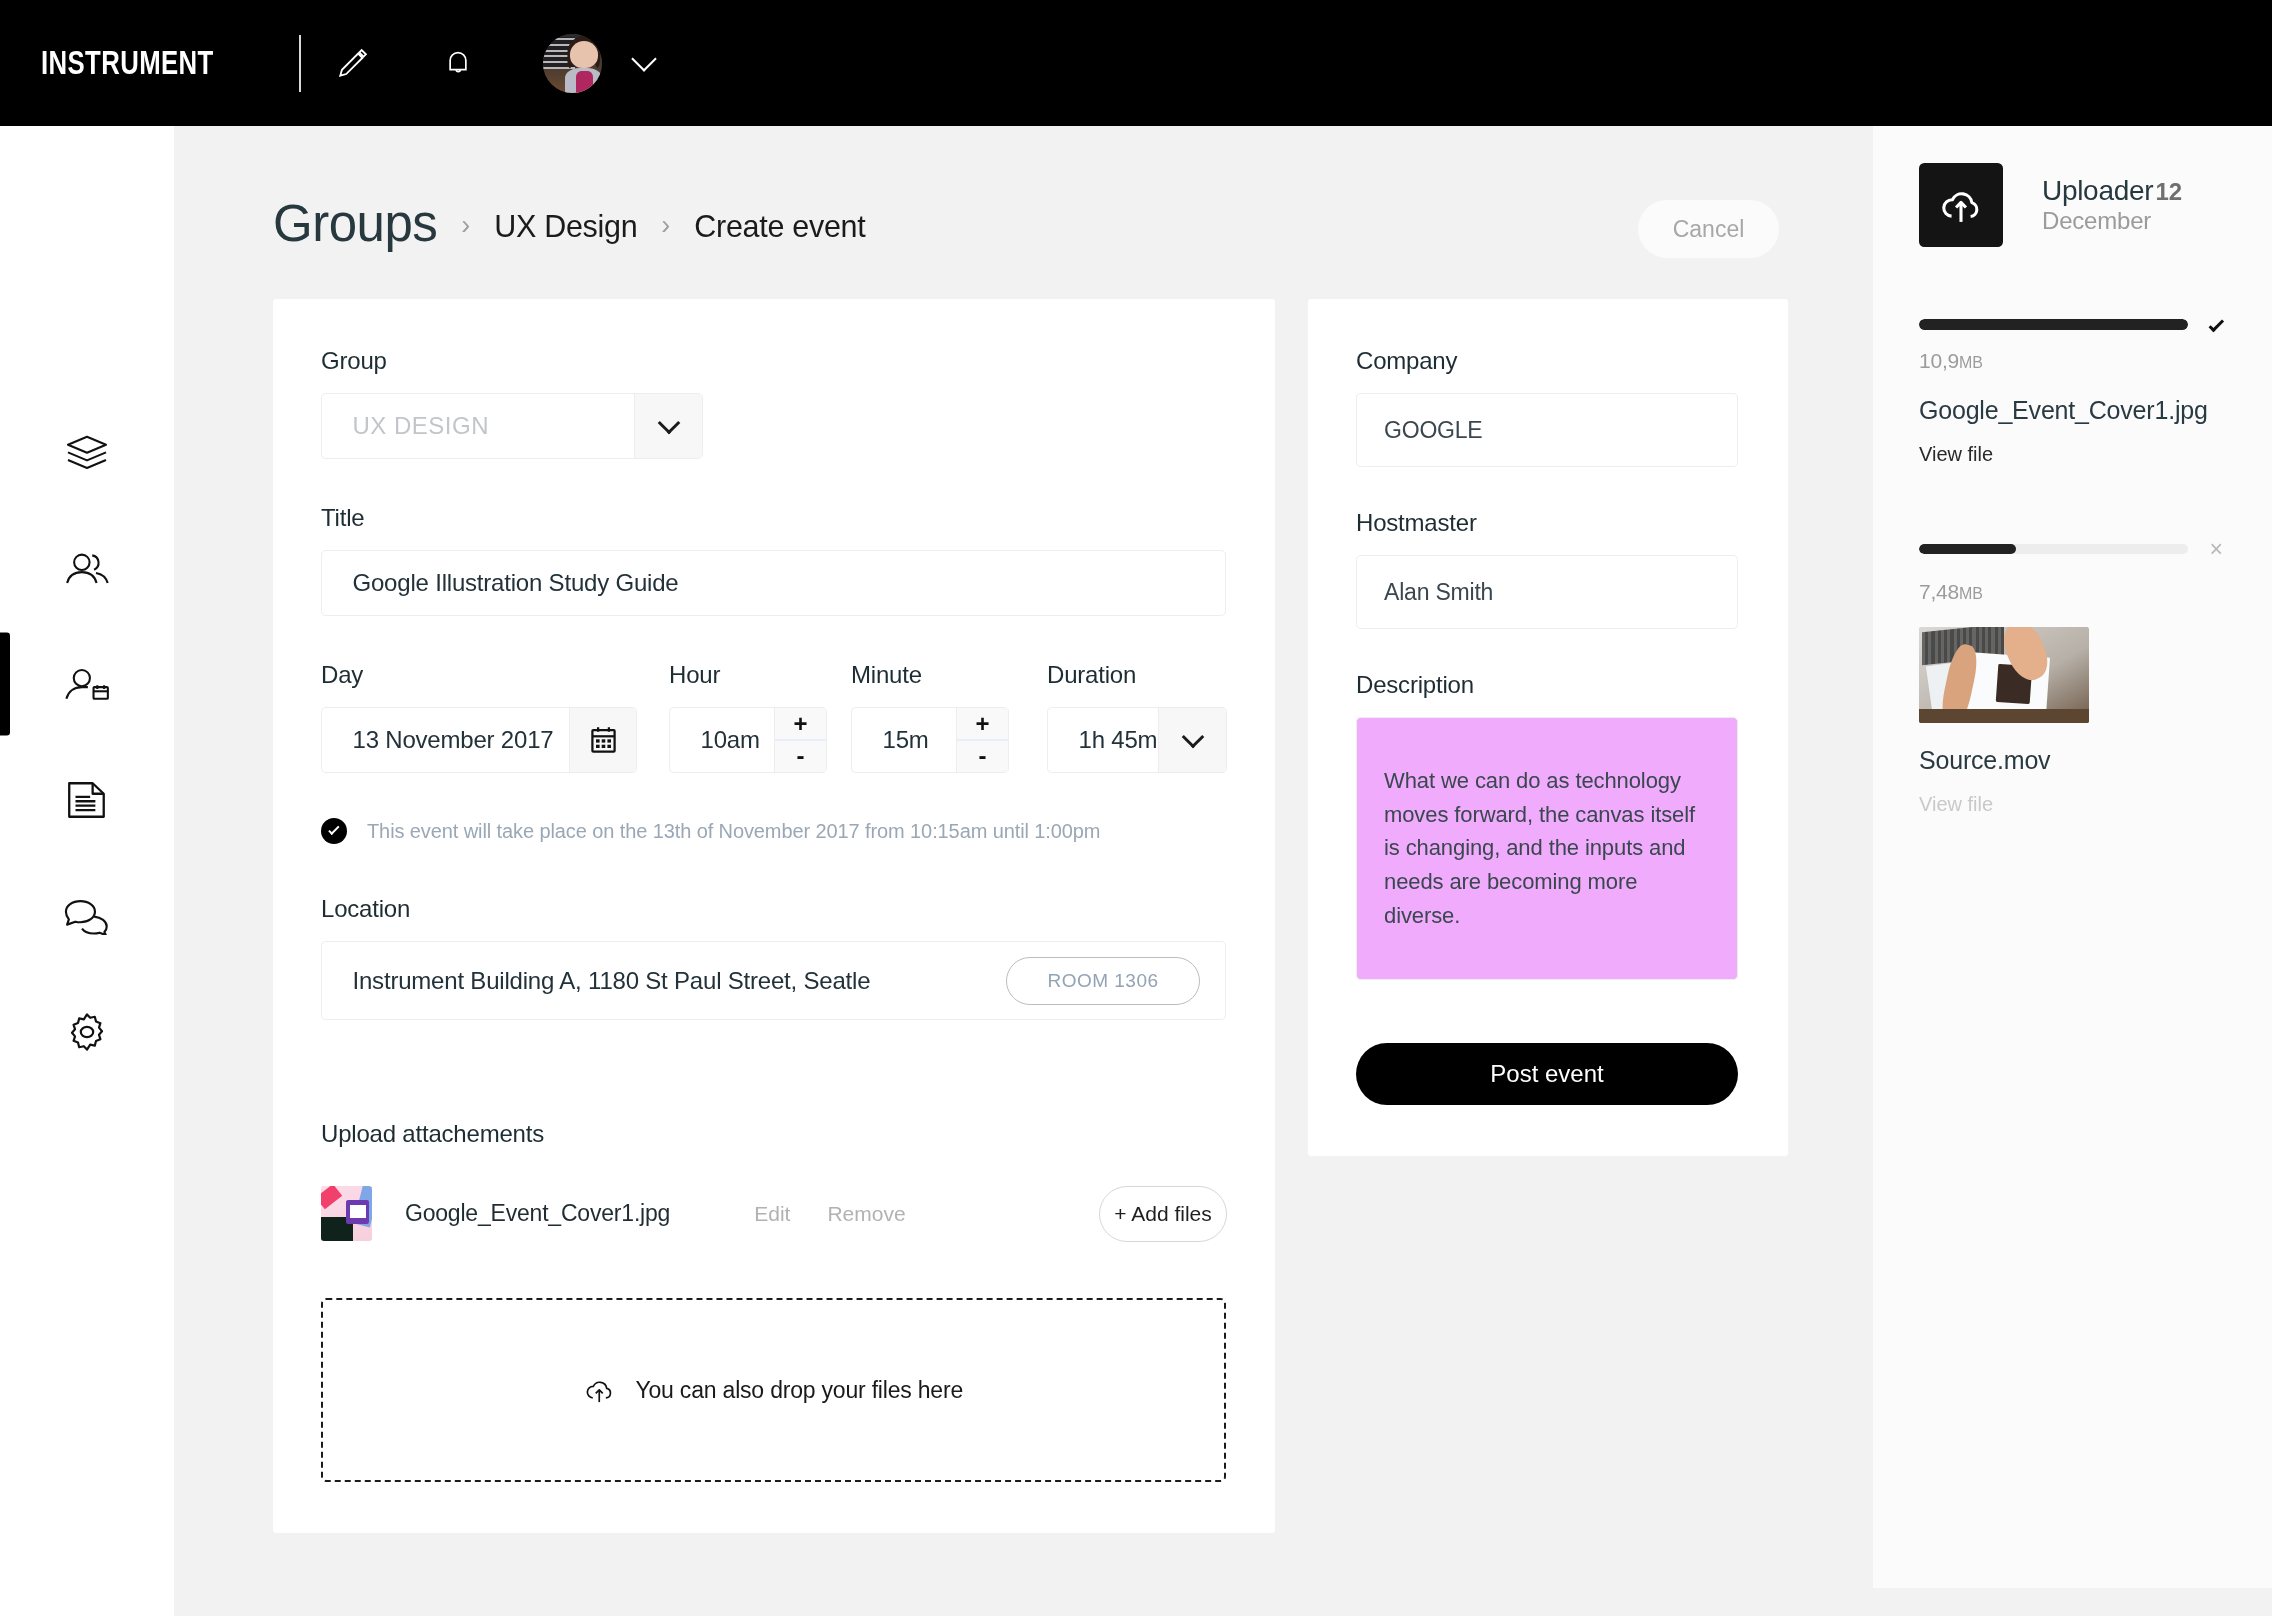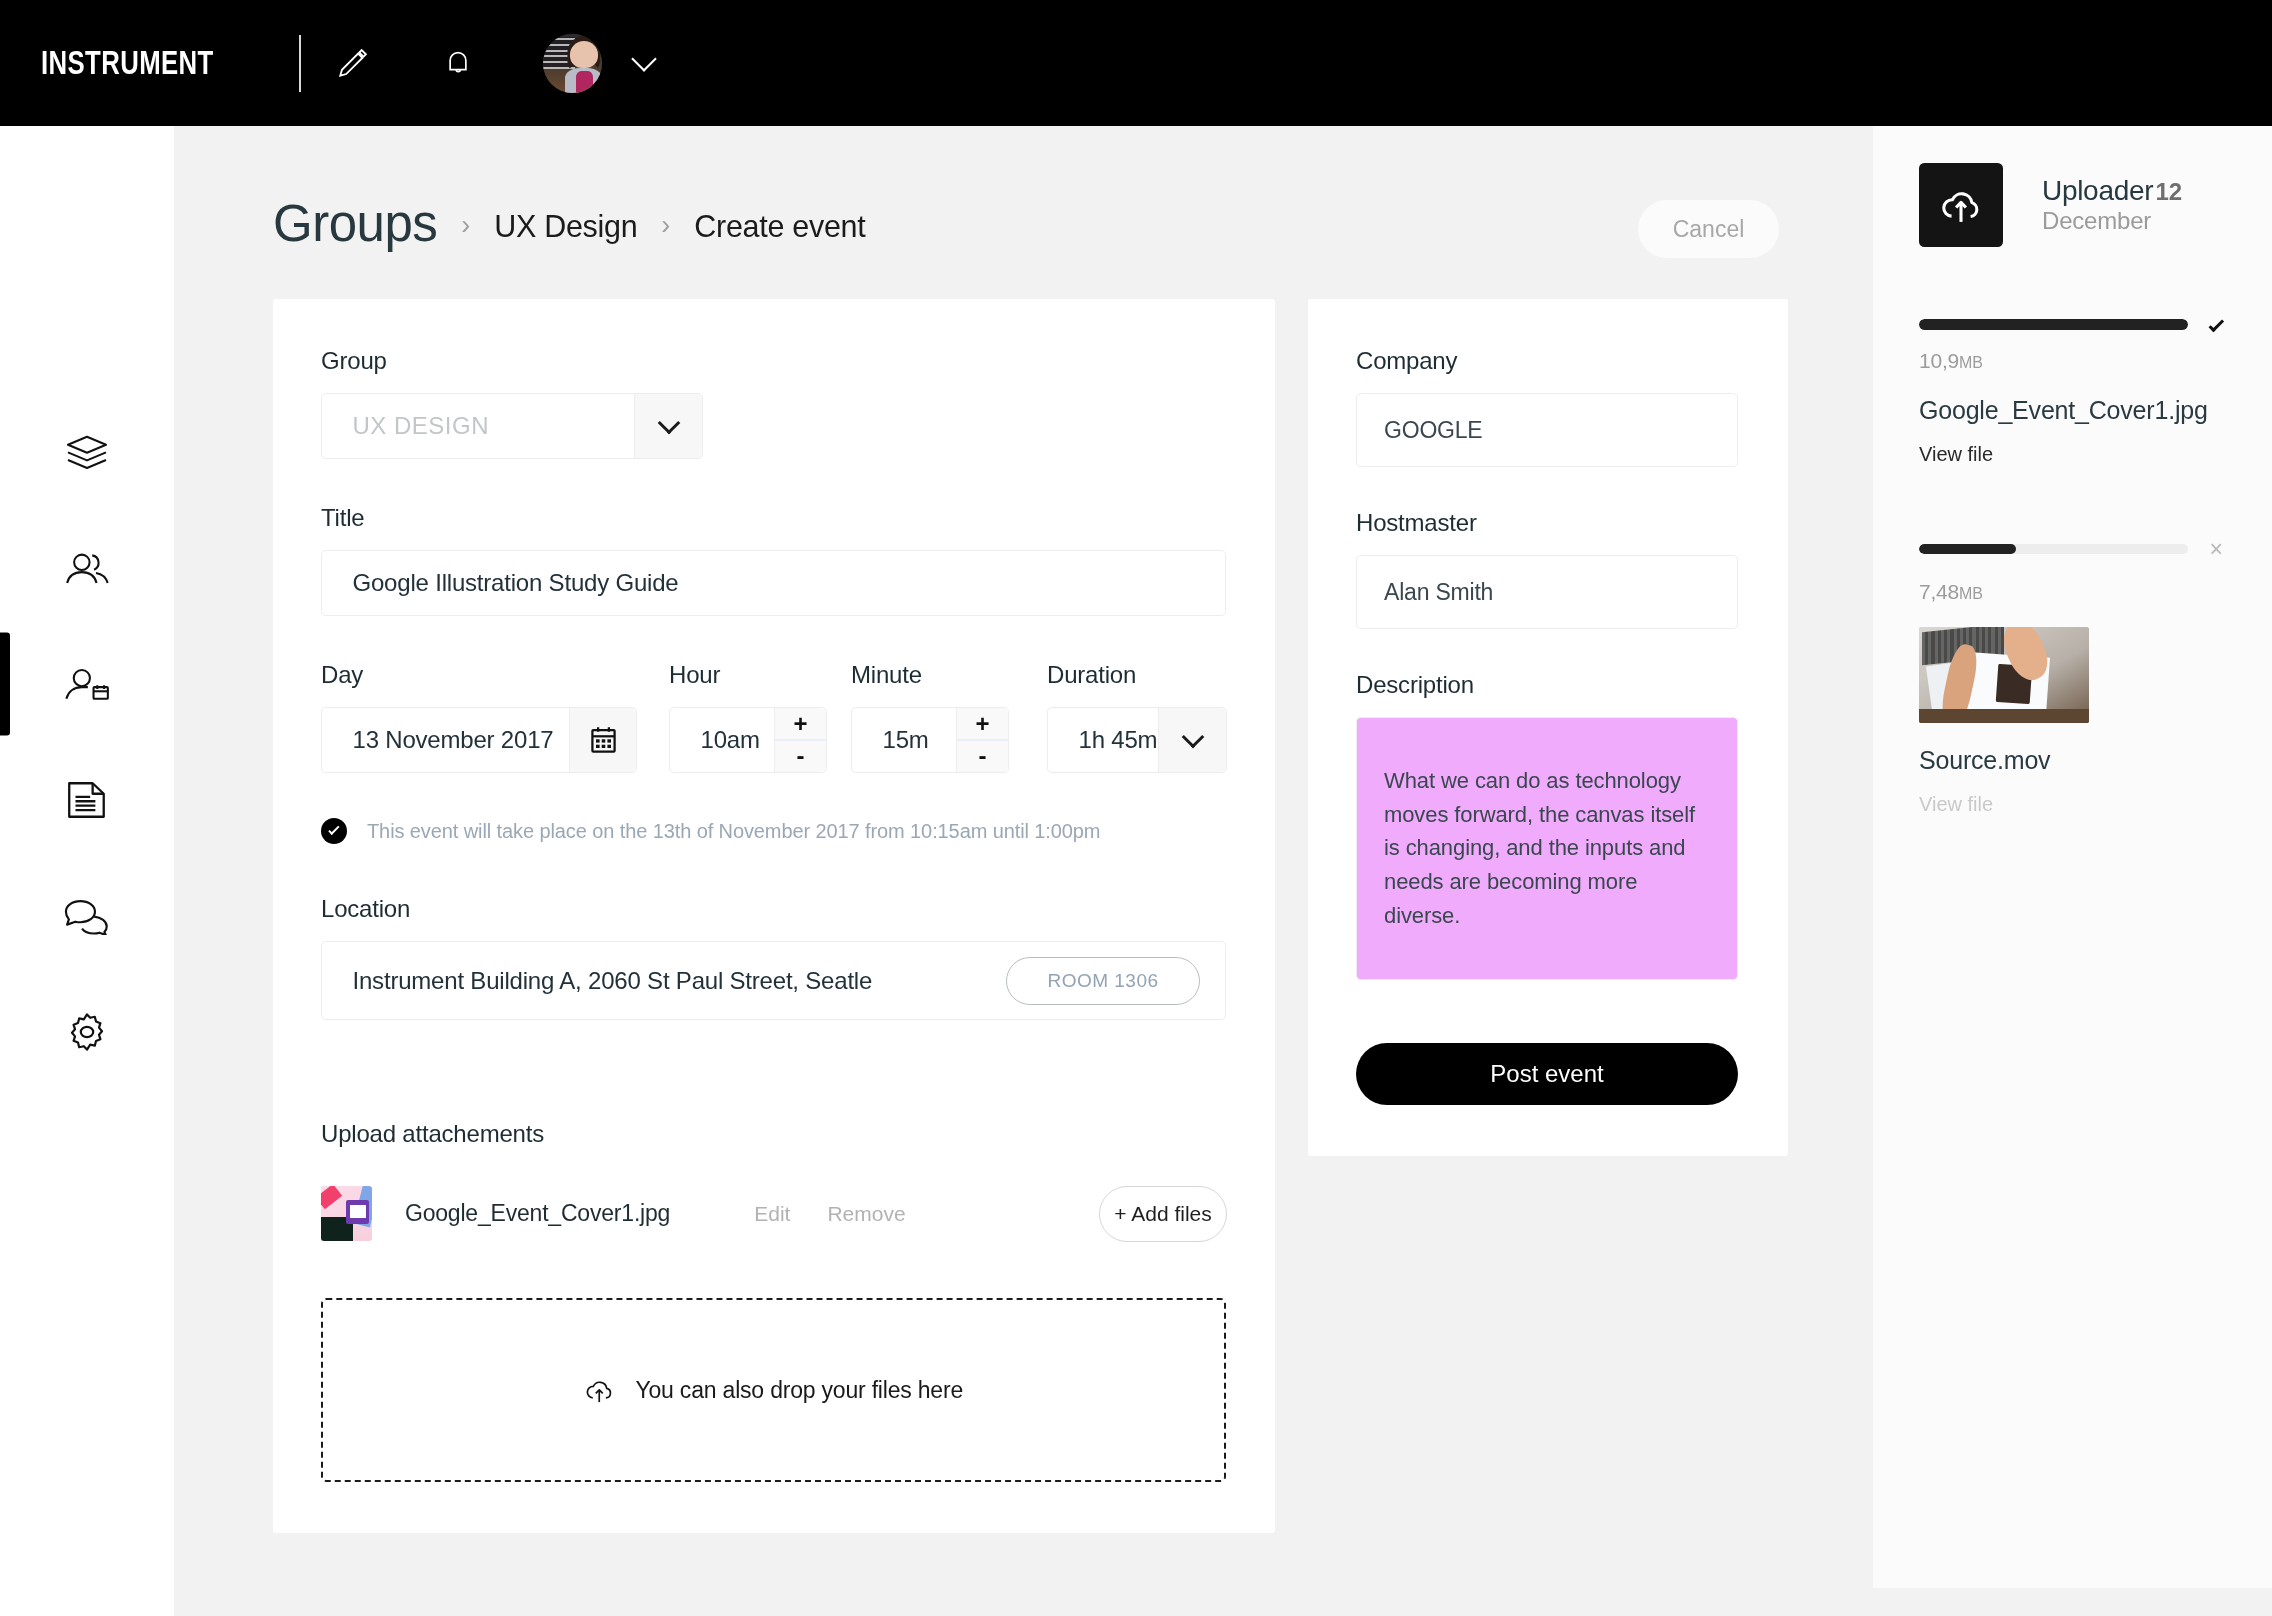--- a/index.html
+++ b/index.html
@@ -451,21 +451,21 @@
       <div class="confirm-row">
         <span class="check-circle">
             <span></span>
           </span>
         <span class="confirm-text">This event will take place on the 13th of November 2017 from 10:15am until 1:00pm</span>
       </div>
 
       <div class="loc-wrap">
         <label class="f-label">Location</label>
         <div class="input-box loc-box">
-          <span class="val">Instrument Building A, 2060 St Paul Street, Seatle</span>
+          <span class="val">Instrument Building A, 1180 St Paul Street, Seatle</span>
           <span class="room-pill">ROOM 1306</span>
         </div>
       </div>
 
       <div class="upload-sec">
         <label class="f-label">Upload attachements</label>
 
         <div class="att-row">
           <span class="att-thumb">
             <i class="p1"></i>

